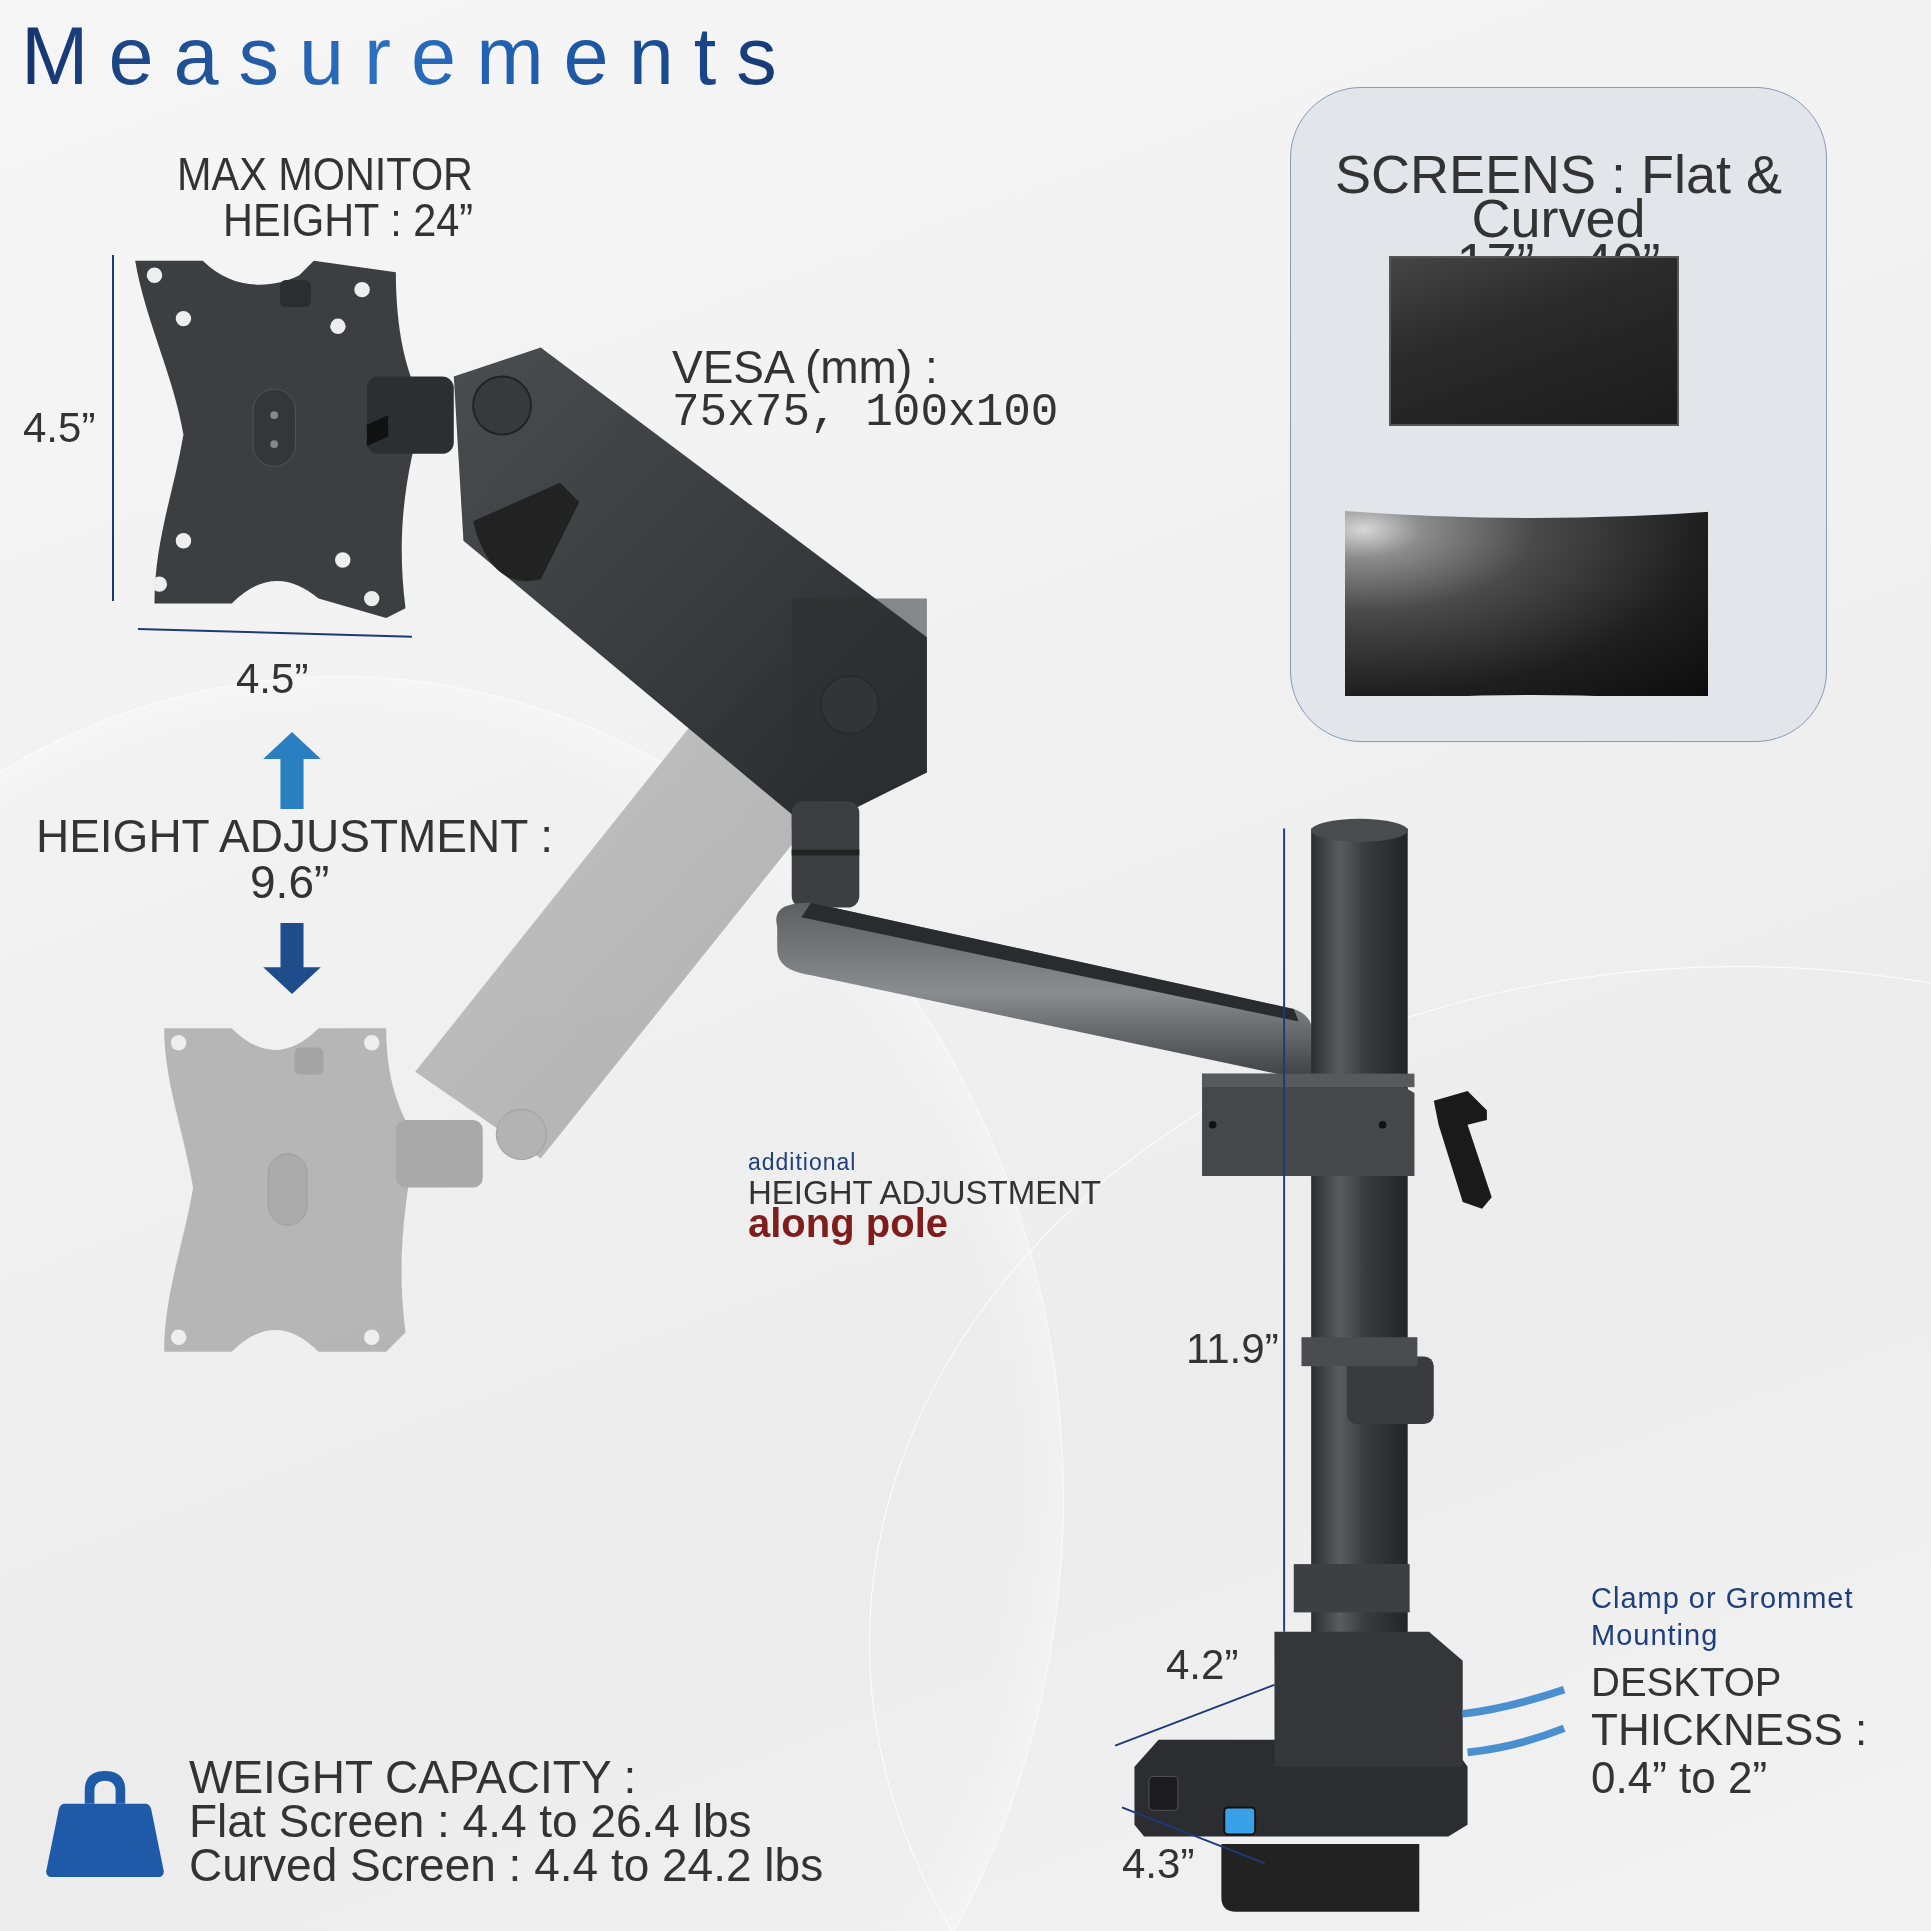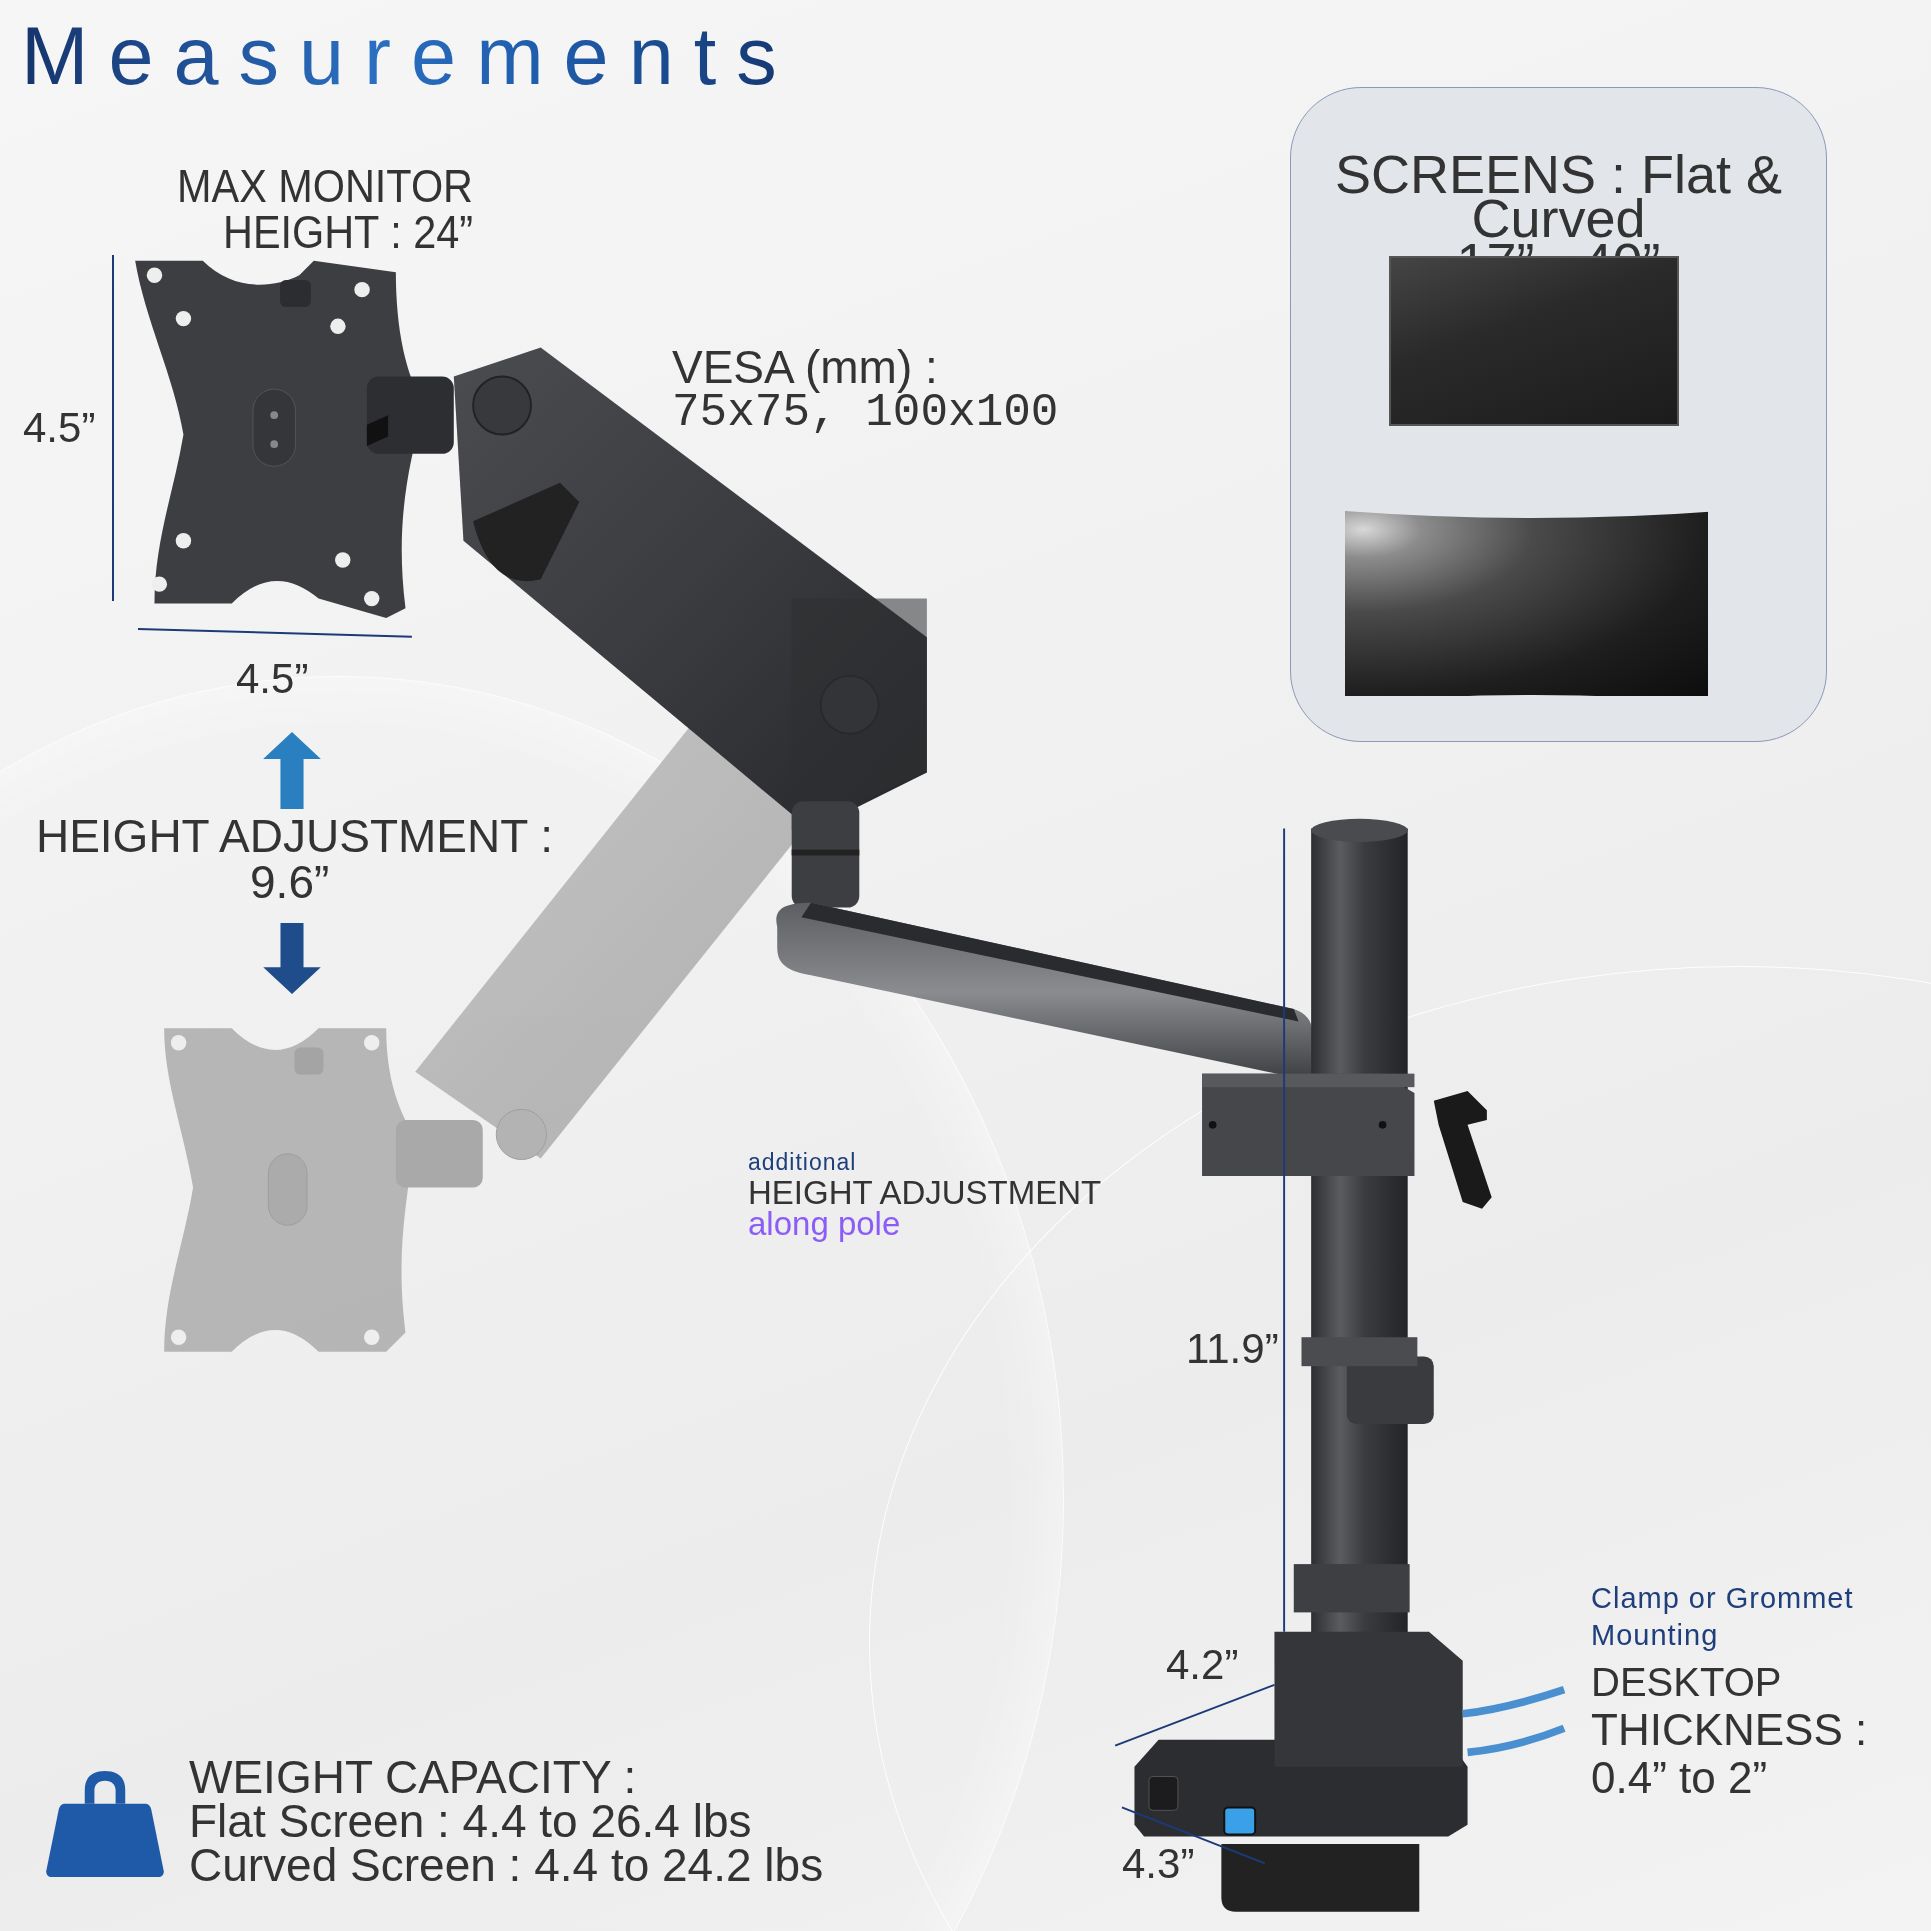--- a/index.html
+++ b/index.html
@@ -40,21 +40,21 @@
   .weight-icon { left: 46px; top: 1771px; width: 118px; height: 106px; }
 </style>
 </head>
 <body>
 
 <div class="swoosh" style="left:-386px; top:676px; width:1448px; height:1641px; border:1.9px solid rgba(255,255,255,0.8); box-shadow: inset 0 0 77px rgba(255,255,255,0.6);"></div>
 <div class="swoosh" style="left:869px; top:966px; width:1738px; height:1352px; border:1.9px solid rgba(255,255,255,0.9);"></div>
 
 <div class="abs title">Measurements</div>
 
-<div class="abs" style="left:141px; top:163px; text-align:right; width:332px;">
+<div class="abs" style="left:141px; top:151px; text-align:right; width:332px;">
   <div class="lbl-big" style="transform:scaleX(0.9); transform-origin:right;">MAX MONITOR</div>
   <div class="lbl-big" style="transform:scaleX(0.9); transform-origin:right;">HEIGHT : 24”</div>
 </div>
 
 <div class="dimline" style="left:112px; top:255px; width:1.9px; height:346px;"></div>
 <div class="abs dim" style="left:23px; top:404px;">4.5”</div>
 <div class="dimline" style="left:138px; top:628px; width:274px; height:1.9px; transform:rotate(1.6deg); transform-origin:left;"></div>
 <div class="abs dim" style="left:236px; top:655px;">4.5”</div>
 
 <svg class="abs" style="left:263px; top:732px;" width="58" height="77" viewBox="0 0 60 80">
@@ -184,21 +184,21 @@
   </g>
 
   <line x1="1330" y1="858" x2="1330" y2="1690" stroke="#1d3a78" stroke-width="2"></line>
   <line x1="1155" y1="1808" x2="1320" y2="1745" stroke="#1d3a78" stroke-width="2"></line>
   <line x1="1162" y1="1872" x2="1310" y2="1930" stroke="#1d3a78" stroke-width="2"></line>
 </svg>
 
 <div class="abs" style="left:748px; top:1149px;">
   <div class="blue-small" style="font-size:23px;">additional</div>
   <div style="font-size:33px; line-height:33px; color:#333;">HEIGHT ADJUSTMENT</div>
-  <div style="font-size:33px; line-height:29px; color:#8b5cf6;">along pole</div>
+  <div style="font-size:40px; line-height:29px; color:#7f1d1d;font-weight:bold;">along pole</div>
 </div>
 
 <div class="abs dim" style="left:1186px; top:1325px;">11.9”</div>
 
 <div class="abs dim" style="left:1166px; top:1641px;">4.2”</div>
 <div class="abs dim" style="left:1122px; top:1840px;">4.3”</div>
 
 <div class="abs" style="left:1591px; top:1580px;">
   <div class="blue-small" style="font-size:29px; line-height:37px;">Clamp or Grommet</div>
   <div class="blue-small" style="font-size:29px; line-height:37px;">Mounting</div>

